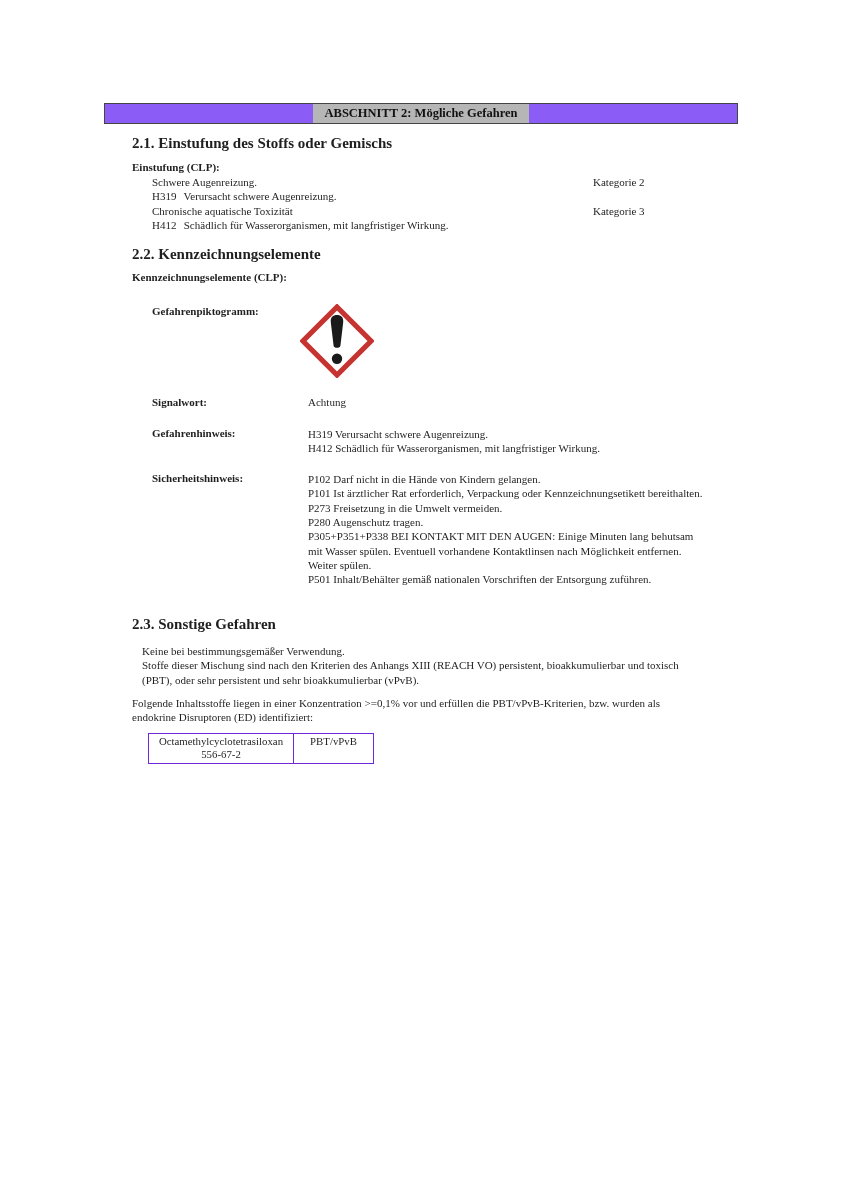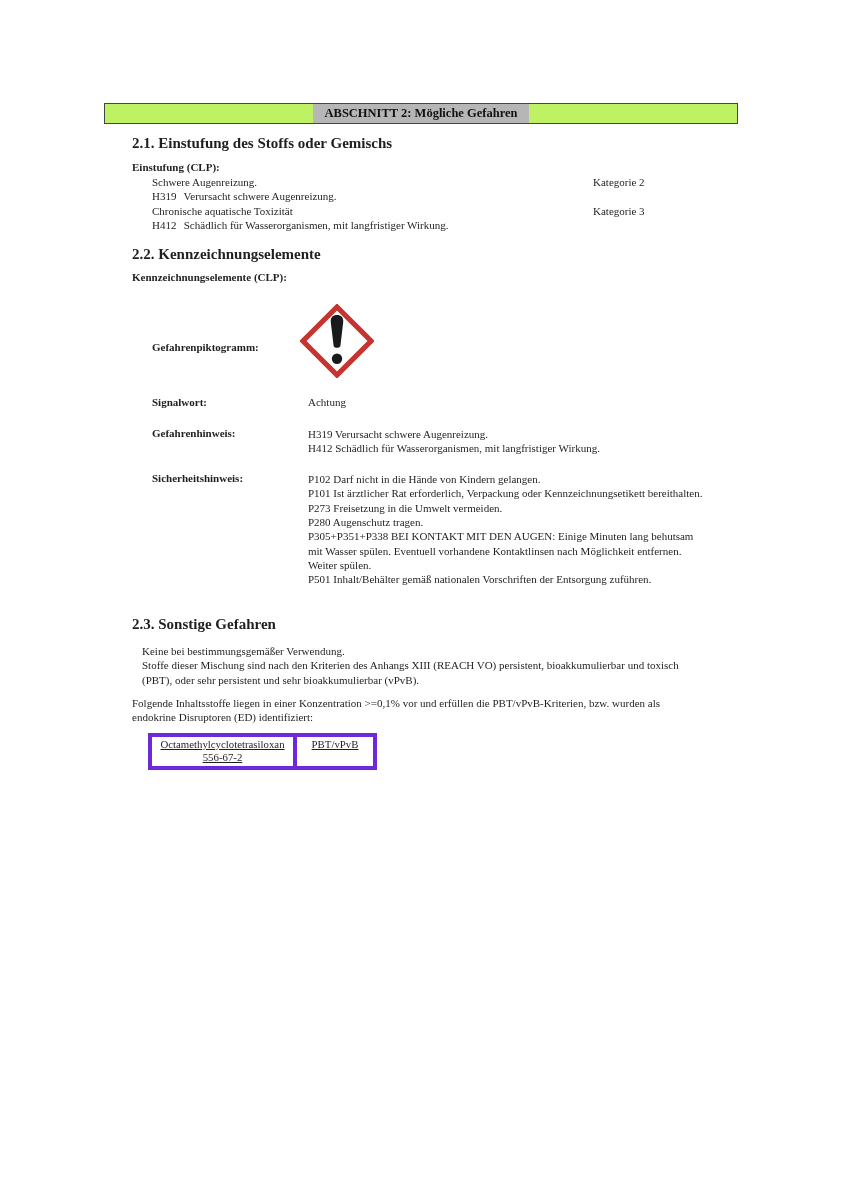--- a/index.html
+++ b/index.html
@@ -12,21 +12,21 @@
     font-family: "Liberation Serif", "DejaVu Serif", serif;
     font-size: 11px;
     color: #1f1f1f;
     overflow: hidden;
   }
   .abs { position: absolute; }
 
   
   .section-bar {
     left: 104px; top: 103px; width: 634px; height: 21px;
-    background: #bef264;
+    background: #8b5cf6;
     border: 1px solid #454545;
     text-align: center;
     line-height: 19px;
   }
   .section-bar-title {
     display: inline-block;
     background: #b6b6b6;
     padding: 0 12px;
     height: 19px;
     line-height: 19px;
@@ -55,25 +55,24 @@
 
   
   .pbt-table {
     left: 148px; top: 733px;
     border-collapse: collapse;
     font-size: 10.8px;
     line-height: 13px;
     color: #1f1f1f;
   }
   .pbt-table td {
-    border: 4px solid #6d28d9;
+    border: 1px solid #6d28d9;
     text-align: center;
     vertical-align: top;
     padding: 1px 2px 2px 2px;
-    text-decoration: underline;
   }
   .cell-substance { width: 145px; }
   .cell-criteria  { width: 80px; }
 </style>
 </head>
 <body>
 
 <div class="page">
 
   <div class="abs section-bar">
@@ -100,21 +99,21 @@
     <div class="cls-row">
       <span class="cls-code">H412</span>
       <span>Schädlich für Wasserorganismen, mit langfristiger Wirkung.</span>
     </div>
   </div>
 
   <div class="abs h-num" style="left:132px; top:246px;">2.2. Kennzeichnungselemente</div>
 
   <div class="abs bold" style="left:132px; top:271px;">Kennzeichnungselemente (CLP):</div>
 
-  <div class="abs lab" style="top:305px;margin-top:36px;">Gefahrenpiktogramm:</div>
+  <div class="abs lab" style="top:305px;">Gefahrenpiktogramm:</div>
 
   <svg class="abs picto" viewBox="0 0 100 100">
     <path d="M50,4 L96,50 L50,96 L4,50 Z" fill="#ffffff" stroke="#c53431" stroke-width="7" stroke-linejoin="miter"></path>
     <path d="M50,15 C55.5,15 59,18 58.4,24.5 L54.6,56.5 C54.2,60.2 45.8,60.2 45.4,56.5 L41.6,24.5 C41,18 44.5,15 50,15 Z" fill="#1a1a1a"></path>
     <circle cx="50" cy="74" r="7" fill="#1a1a1a"></circle>
   </svg>
 
   <div class="abs lab" style="top:396px;">Signalwort:</div>
   <div class="abs val" style="top:396px;">Achtung</div>
 

